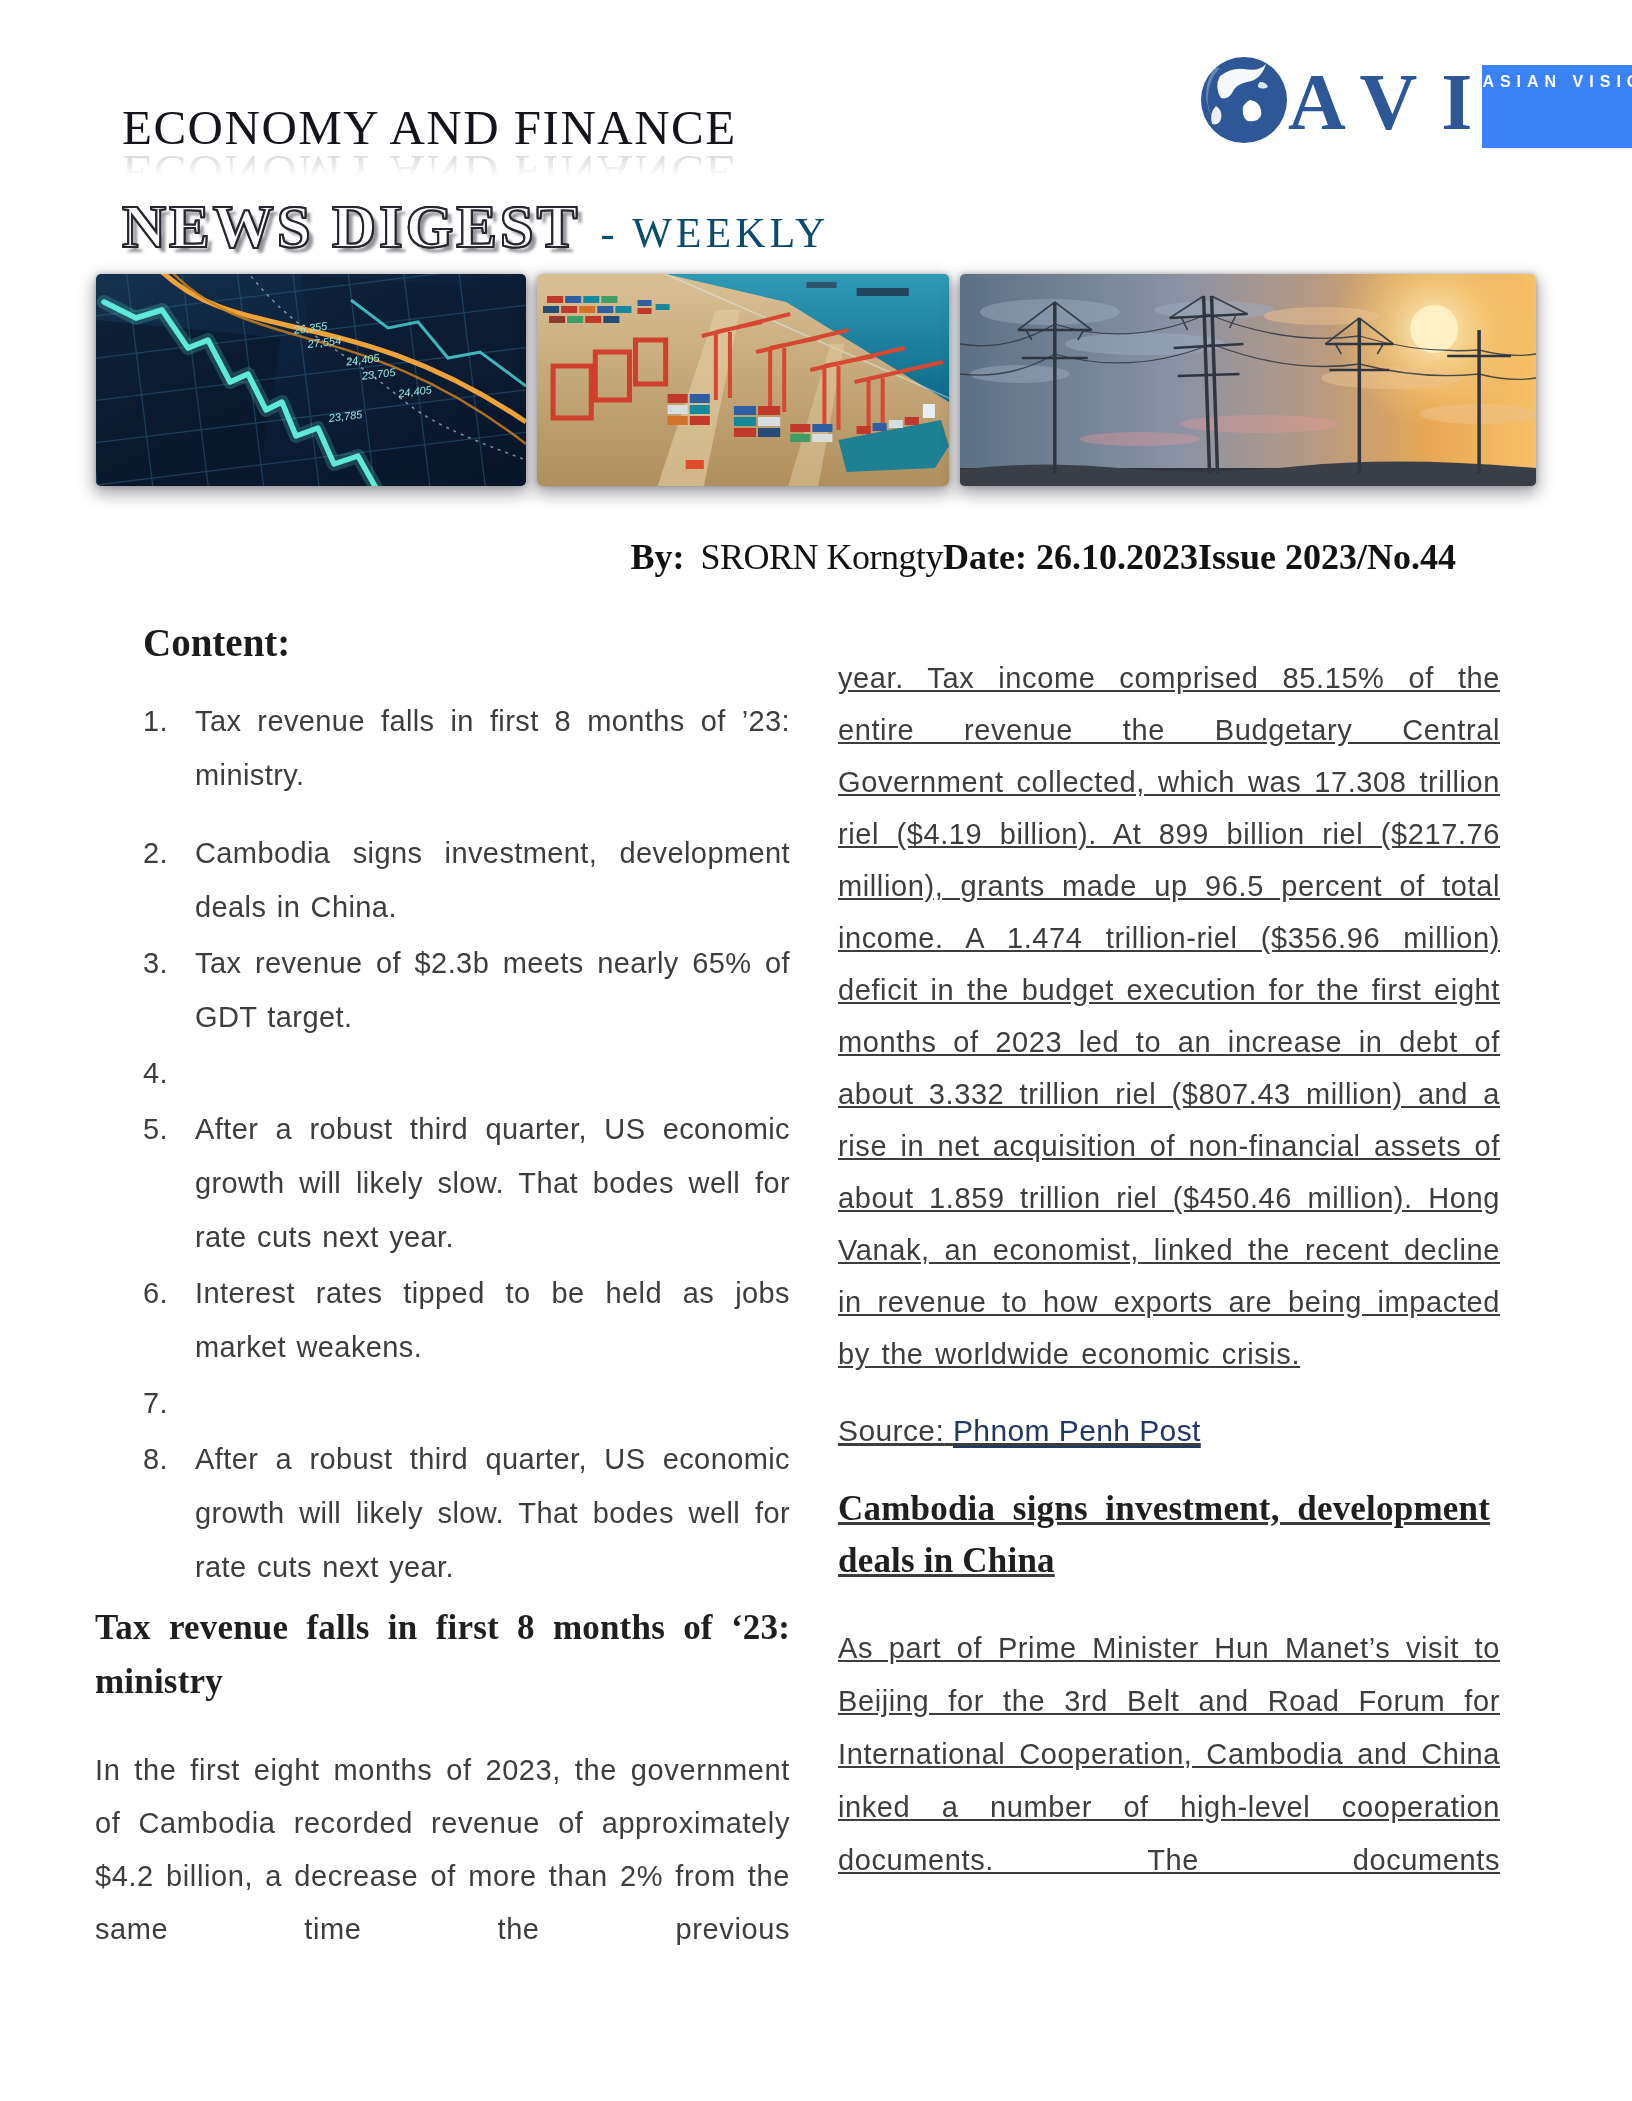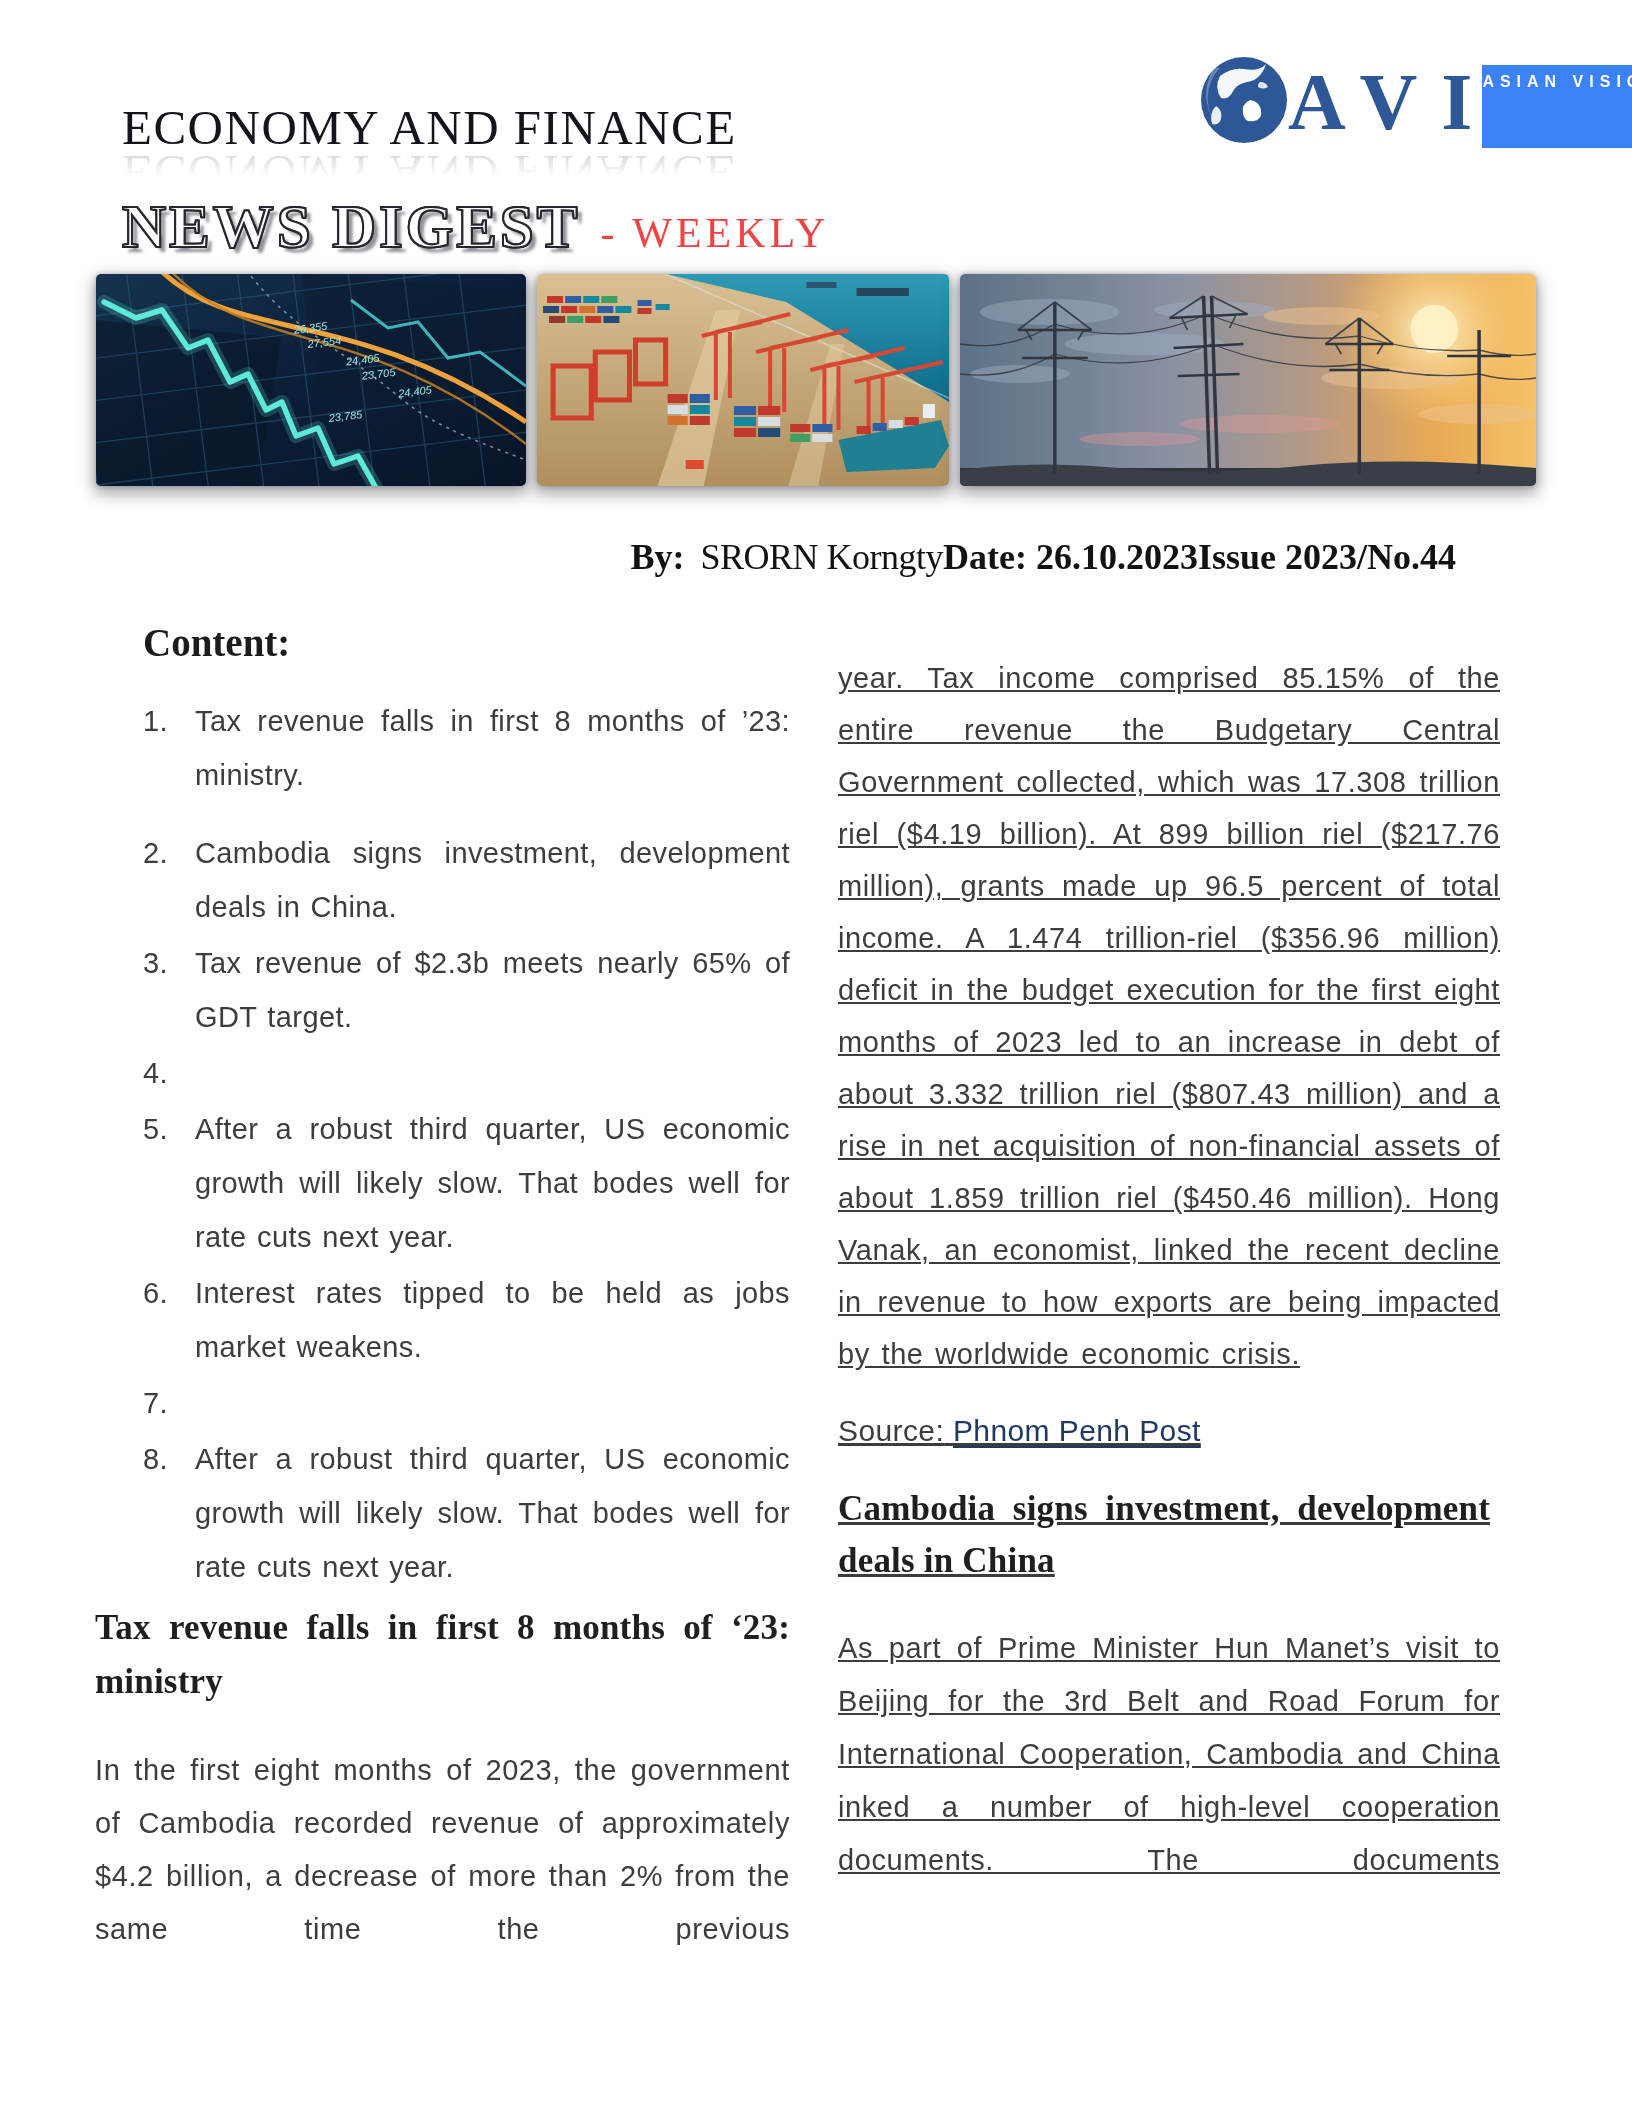--- a/index.html
+++ b/index.html
@@ -20,21 +20,21 @@
     -webkit-mask-image:linear-gradient(to bottom, transparent 42%, rgba(0,0,0,.95) 100%);
     mask-image:linear-gradient(to bottom, transparent 42%, rgba(0,0,0,.95) 100%);
   }
   .subtitle-row { margin-top:-8px; display:flex; align-items:baseline; gap:20px; white-space:nowrap;text-align:right; }
   .news-digest {
     font-family:"Liberation Serif", serif; font-size:61px; font-weight:700; letter-spacing:3px;
     color:#ffffff; -webkit-text-stroke:2px #26262e;
     text-shadow:-1px -1px 0 #3a3a40, 1px -1px 0 #3a3a40, -1px 1px 0 #3a3a40, 1px 1px 0 #3a3a40,
                 5px 5px 3px rgba(110,110,118,.75);
   }
-  .weekly { font-family:"Liberation Serif", serif; font-size:42px; font-weight:500; letter-spacing:4px; color:#ef4444; }
+  .weekly { font-family:"Liberation Serif", serif; font-size:42px; font-weight:500; letter-spacing:4px; color:#0c4a6e; }
   
   .logo { width:324px; display:flex; flex-direction:row; align-items:stretch; flex:none; }
   .logo-top { display:flex; align-items:center; justify-content:space-between; padding:0 4px 0 10px; }
   .logo-acronym { font-family:"Liberation Serif", serif; font-size:80px; font-weight:700; color:#2d5796; letter-spacing:24px; margin-right:-18px; }
   .logo-bar { margin-top:9px; background:#3b82f6; color:#fff; font-size:16px; font-weight:700; letter-spacing:6px; text-align:center; padding:8px 0 7px 0; white-space:nowrap; }
   
   .banner { display:flex; gap:11px; padding:0 96px; margin-top:12px; height:212px; }
   .banner-img { border-radius:5px; overflow:hidden; box-shadow:0 6px 16px 2px rgba(55,55,66,.45), 0 0 5px rgba(55,55,66,.3); flex:none; }
   .banner-img svg { display:block; width:100%; height:100%; }
   .b1 { width:430px; } .b2 { width:412px; } .b3 { flex:1 1 auto; }

